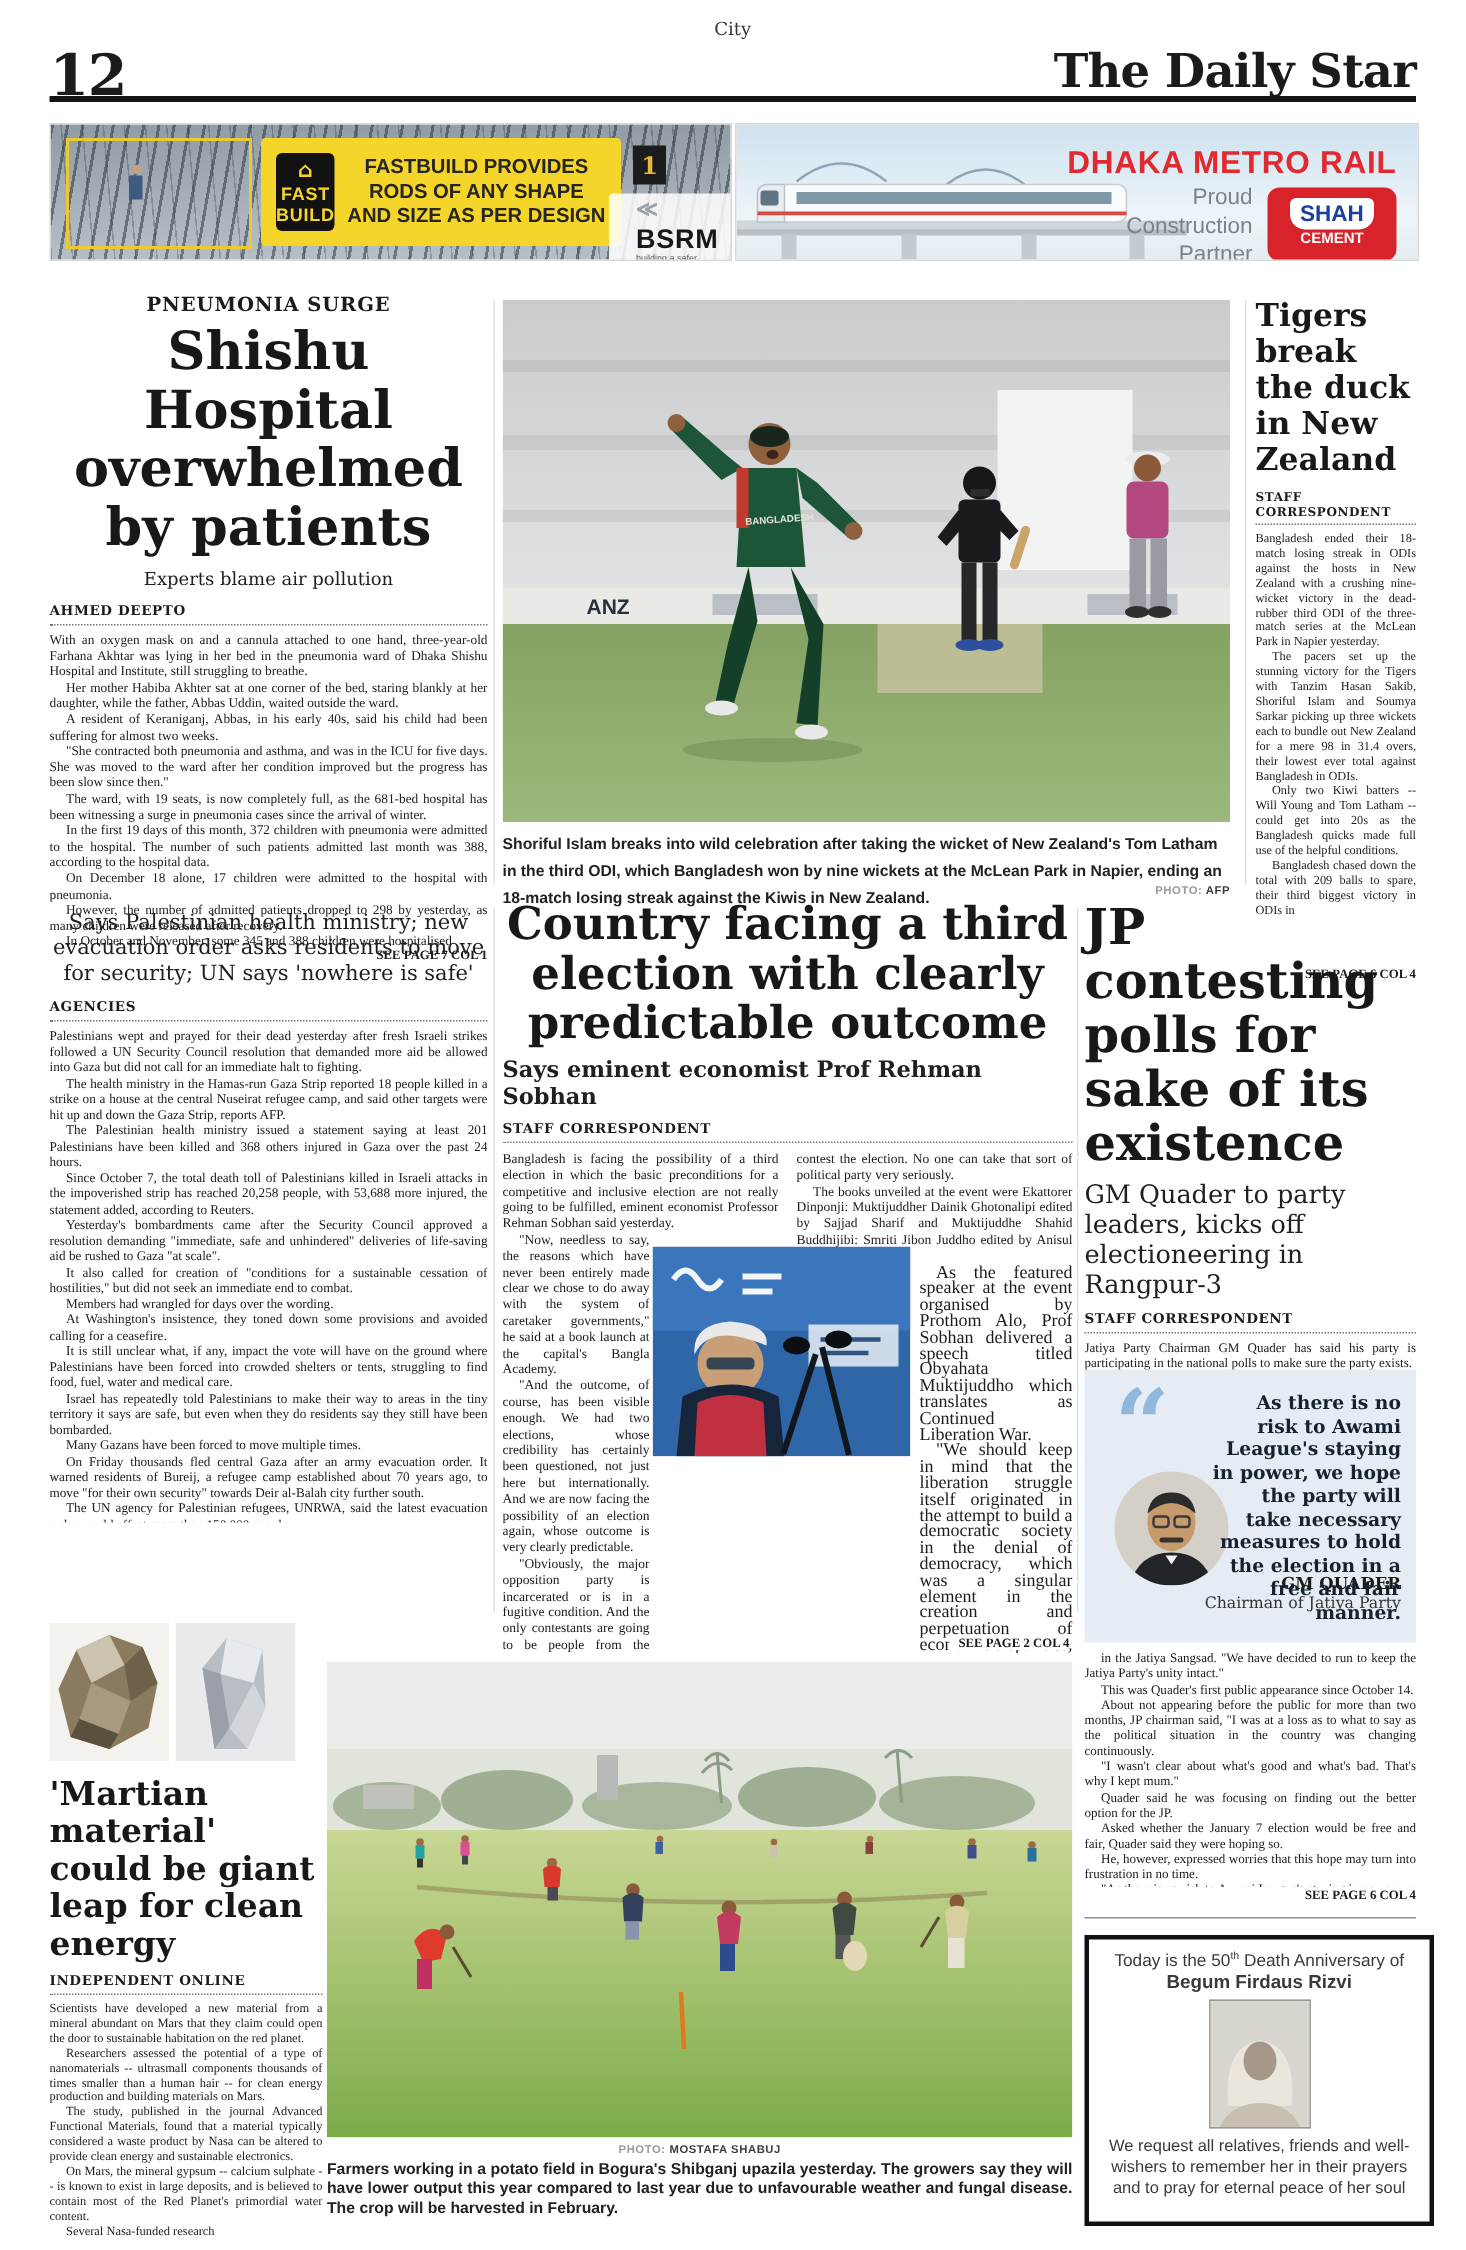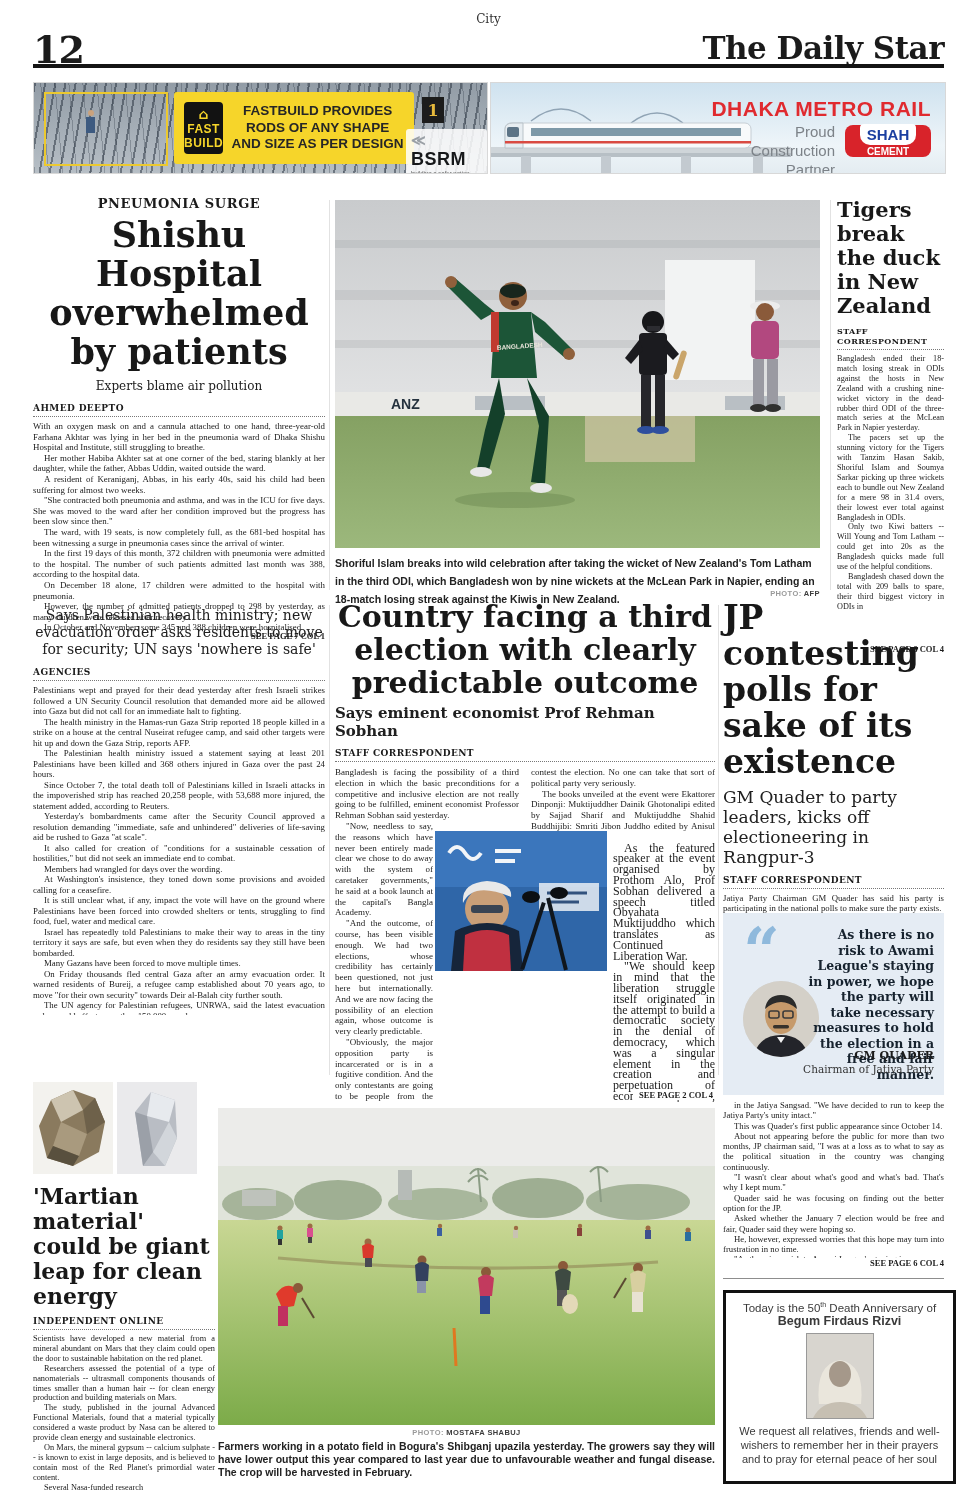--- a/index.html
+++ b/index.html
@@ -82,21 +82,21 @@
       <div class="fb-logo">
         <span class="glyph">⌂</span>
         <span class="t">FAST</span>
         <span class="t">BUILD</span>
       </div>
       <div class="fb-head">FASTBUILD PROVIDES RODS OF ANY SHAPE AND SIZE AS PER DESIGN</div>
     </div>
     <div class="abs" style="left:388px;top:14px;display:flex;align-items:center;gap:3px;">
       <div class="badge1">1</div>
     </div>
-    <div class="abs" style="left:372px;top:46px;text-align:left;background:rgba(255,255,255,.85);padding:2px 5px;border-radius:3px;">
+    <div class="abs" style="left:372px;top:46px;text-align:left;background:rgba(255,255,255,.85);padding:2px 18px;border-radius:3px;">
       <span style="color:#9aa0a6;font:900 14px 'Liberation Sans',sans-serif;">≪</span>
       <span class="bsrm-word">BSRM</span>
       <div class="bsrm-tag">building a safer nation</div>
     </div>
   </div>
 
   <div class="abs ad ad-metro" style="left:490px;top:82px;width:454px;height:90px;">
     <svg width="454" height="90" viewBox="0 0 454 90">
       <path d="M40 38 q30 -24 60 0" fill="none" stroke="#90a4b5" stroke-width="1.5"></path>
       <path d="M140 40 q26 -20 52 0" fill="none" stroke="#90a4b5" stroke-width="1.5"></path>
@@ -111,21 +111,21 @@
       <rect x="16" y="44" width="12" height="10" rx="2" fill="#5d7486"></rect>
       <rect x="40" y="45" width="210" height="8" fill="#7e99a8"></rect>
       <rect x="14" y="58" width="246" height="2.5" fill="#d94a42"></rect>
     </svg>
     <div class="abs metro-head" style="right:14px;top:14px;">DHAKA METRO RAIL</div>
     <div class="abs partner" style="right:110px;top:40px;">
       <div>Proud</div>
       <div>Construction</div>
       <div>Partner</div>
     </div>
-    <div class="abs shah" style="right:14px;top:42px;height:32px;width:86px;">
+    <div class="abs shah" style="right:14px;top:42px;height:49px;width:86px;">
       <div class="shah-in"><span class="shah-s">SHAH</span></div>
       <div class="shah-c">CEMENT</div>
     </div>
   </div>
 
   <div class="abs" style="left:33px;top:196px;width:292px;">
     <div class="kicker" style="text-align:center;">PNEUMONIA SURGE</div>
     <div class="hl" style="font-size:35px;line-height:39px;text-align:center;margin-top:4px;">Shishu Hospital overwhelmed by patients</div>
     <div class="deck" style="font-size:12px;text-align:center;margin-top:8px;">Experts blame air pollution</div>
     <div class="byline" style="margin-top:10px;">AHMED DEEPTO</div>

